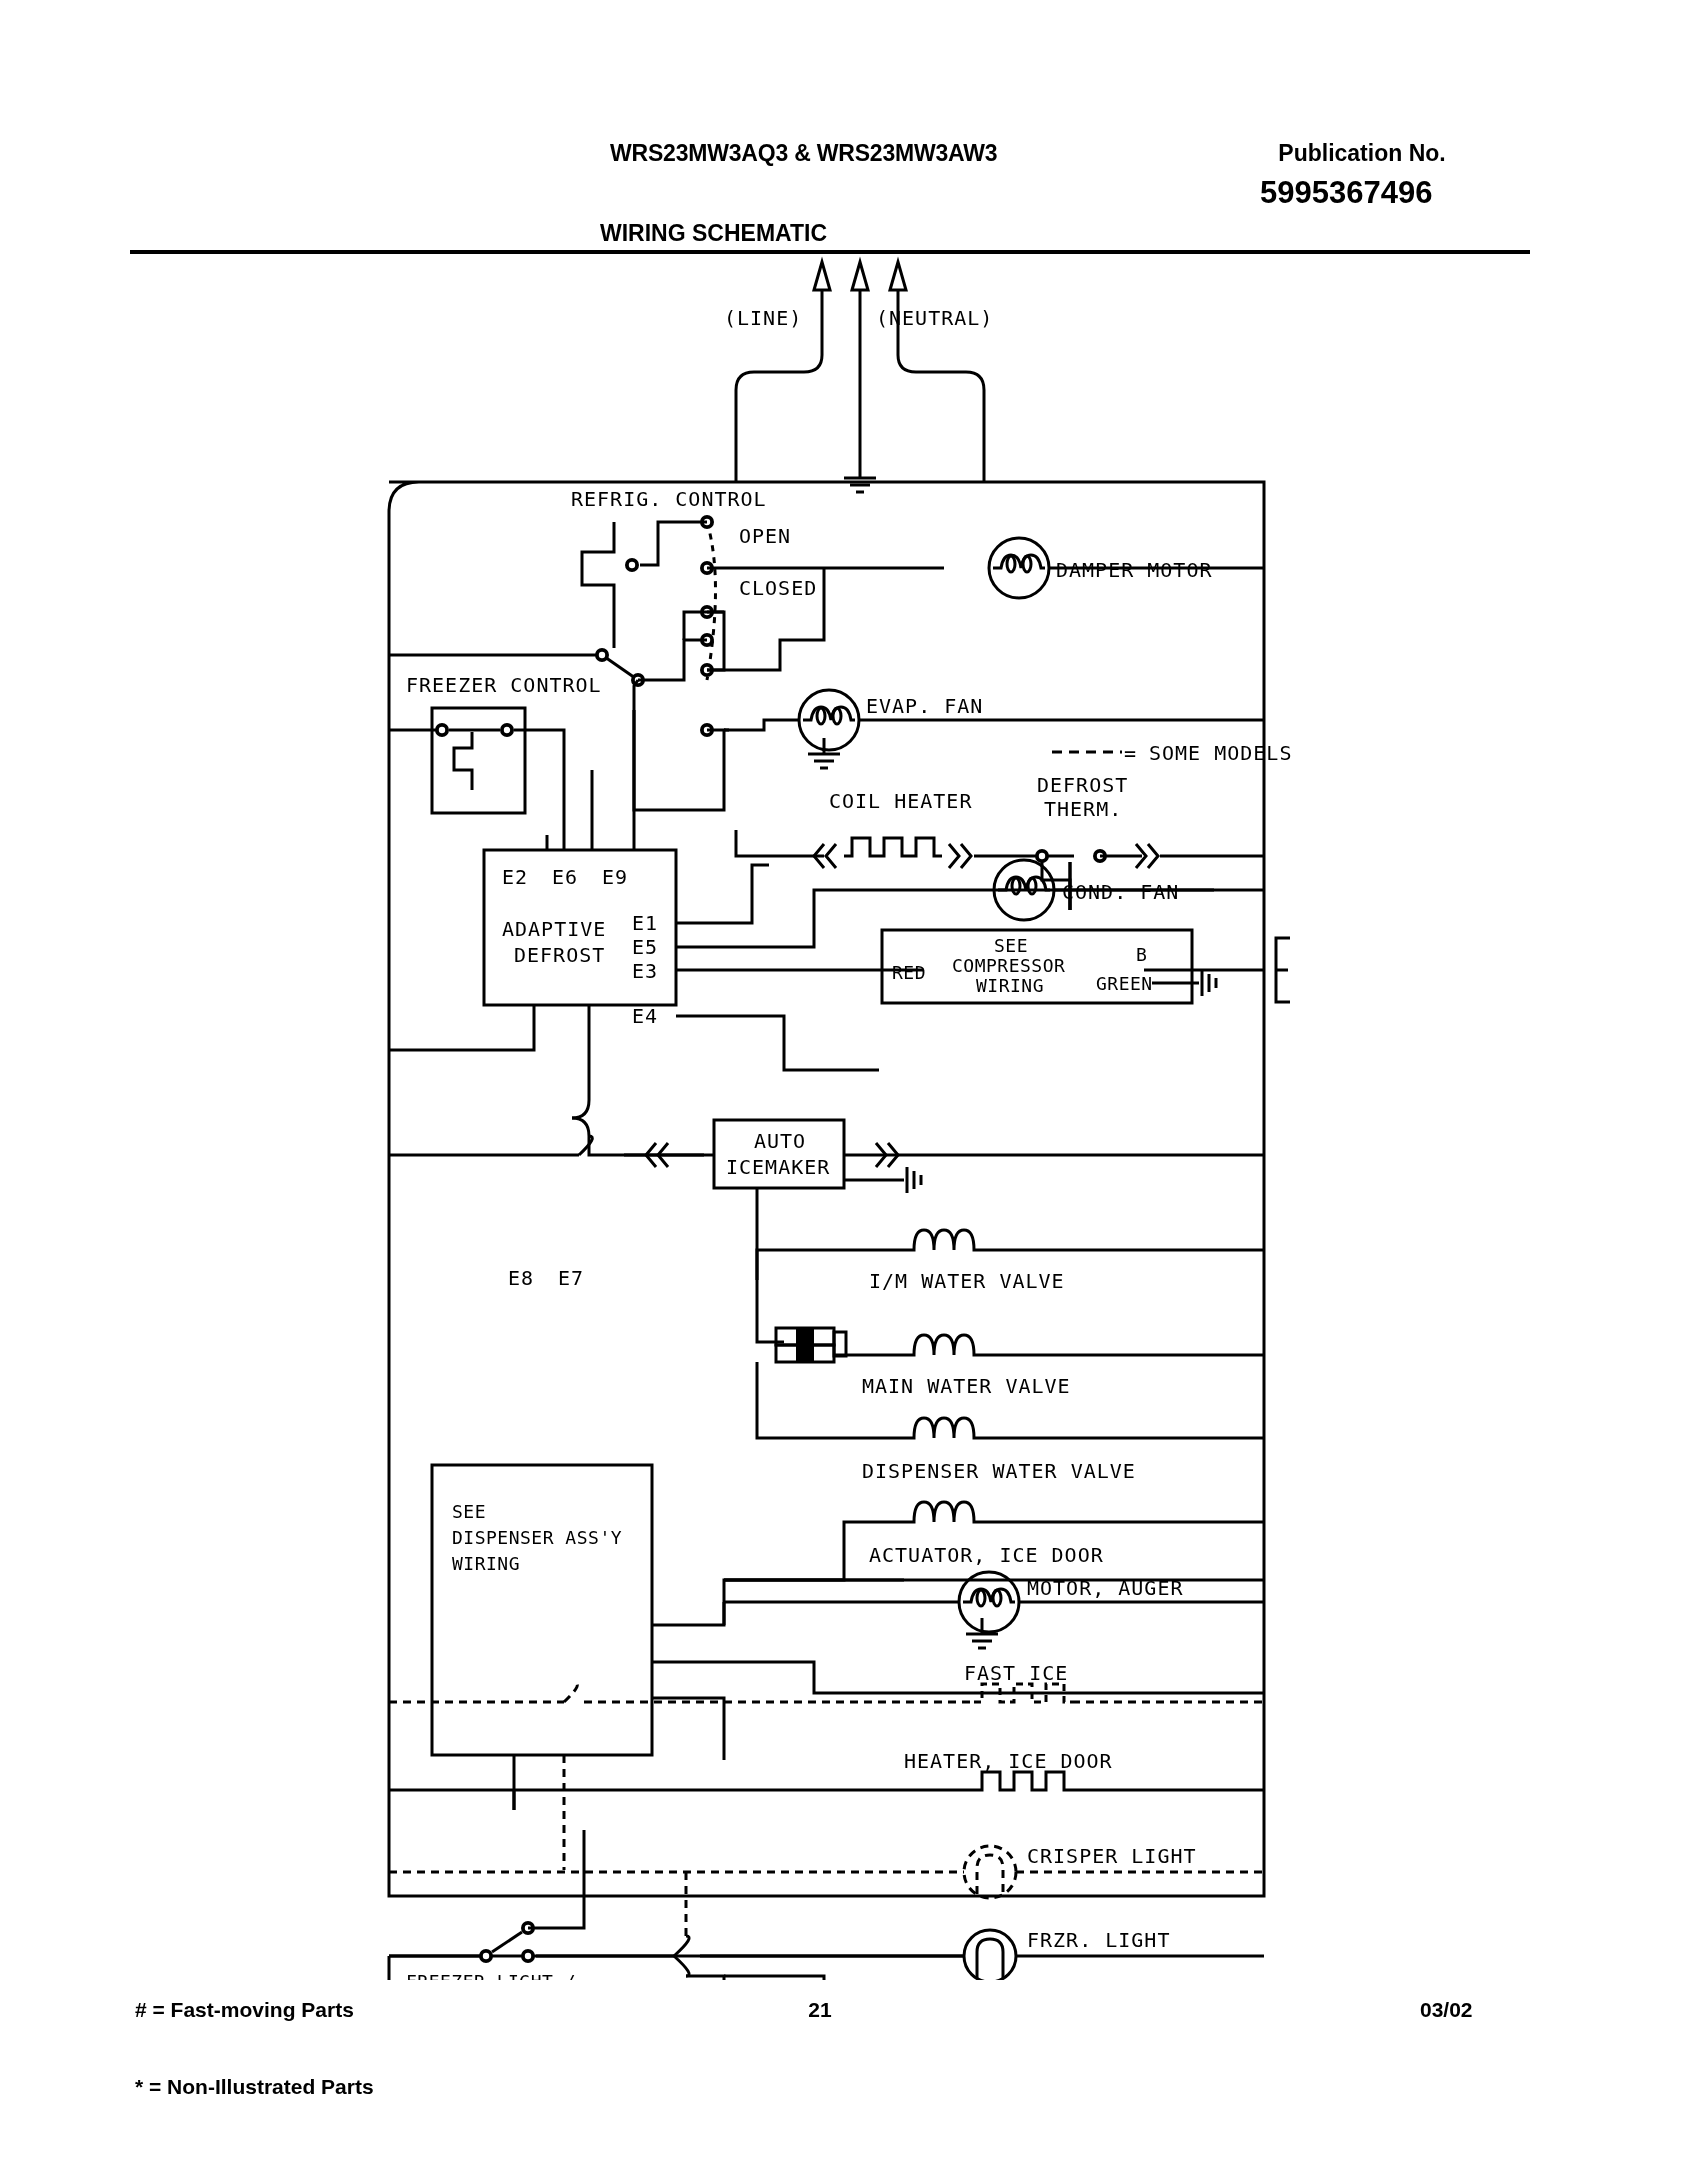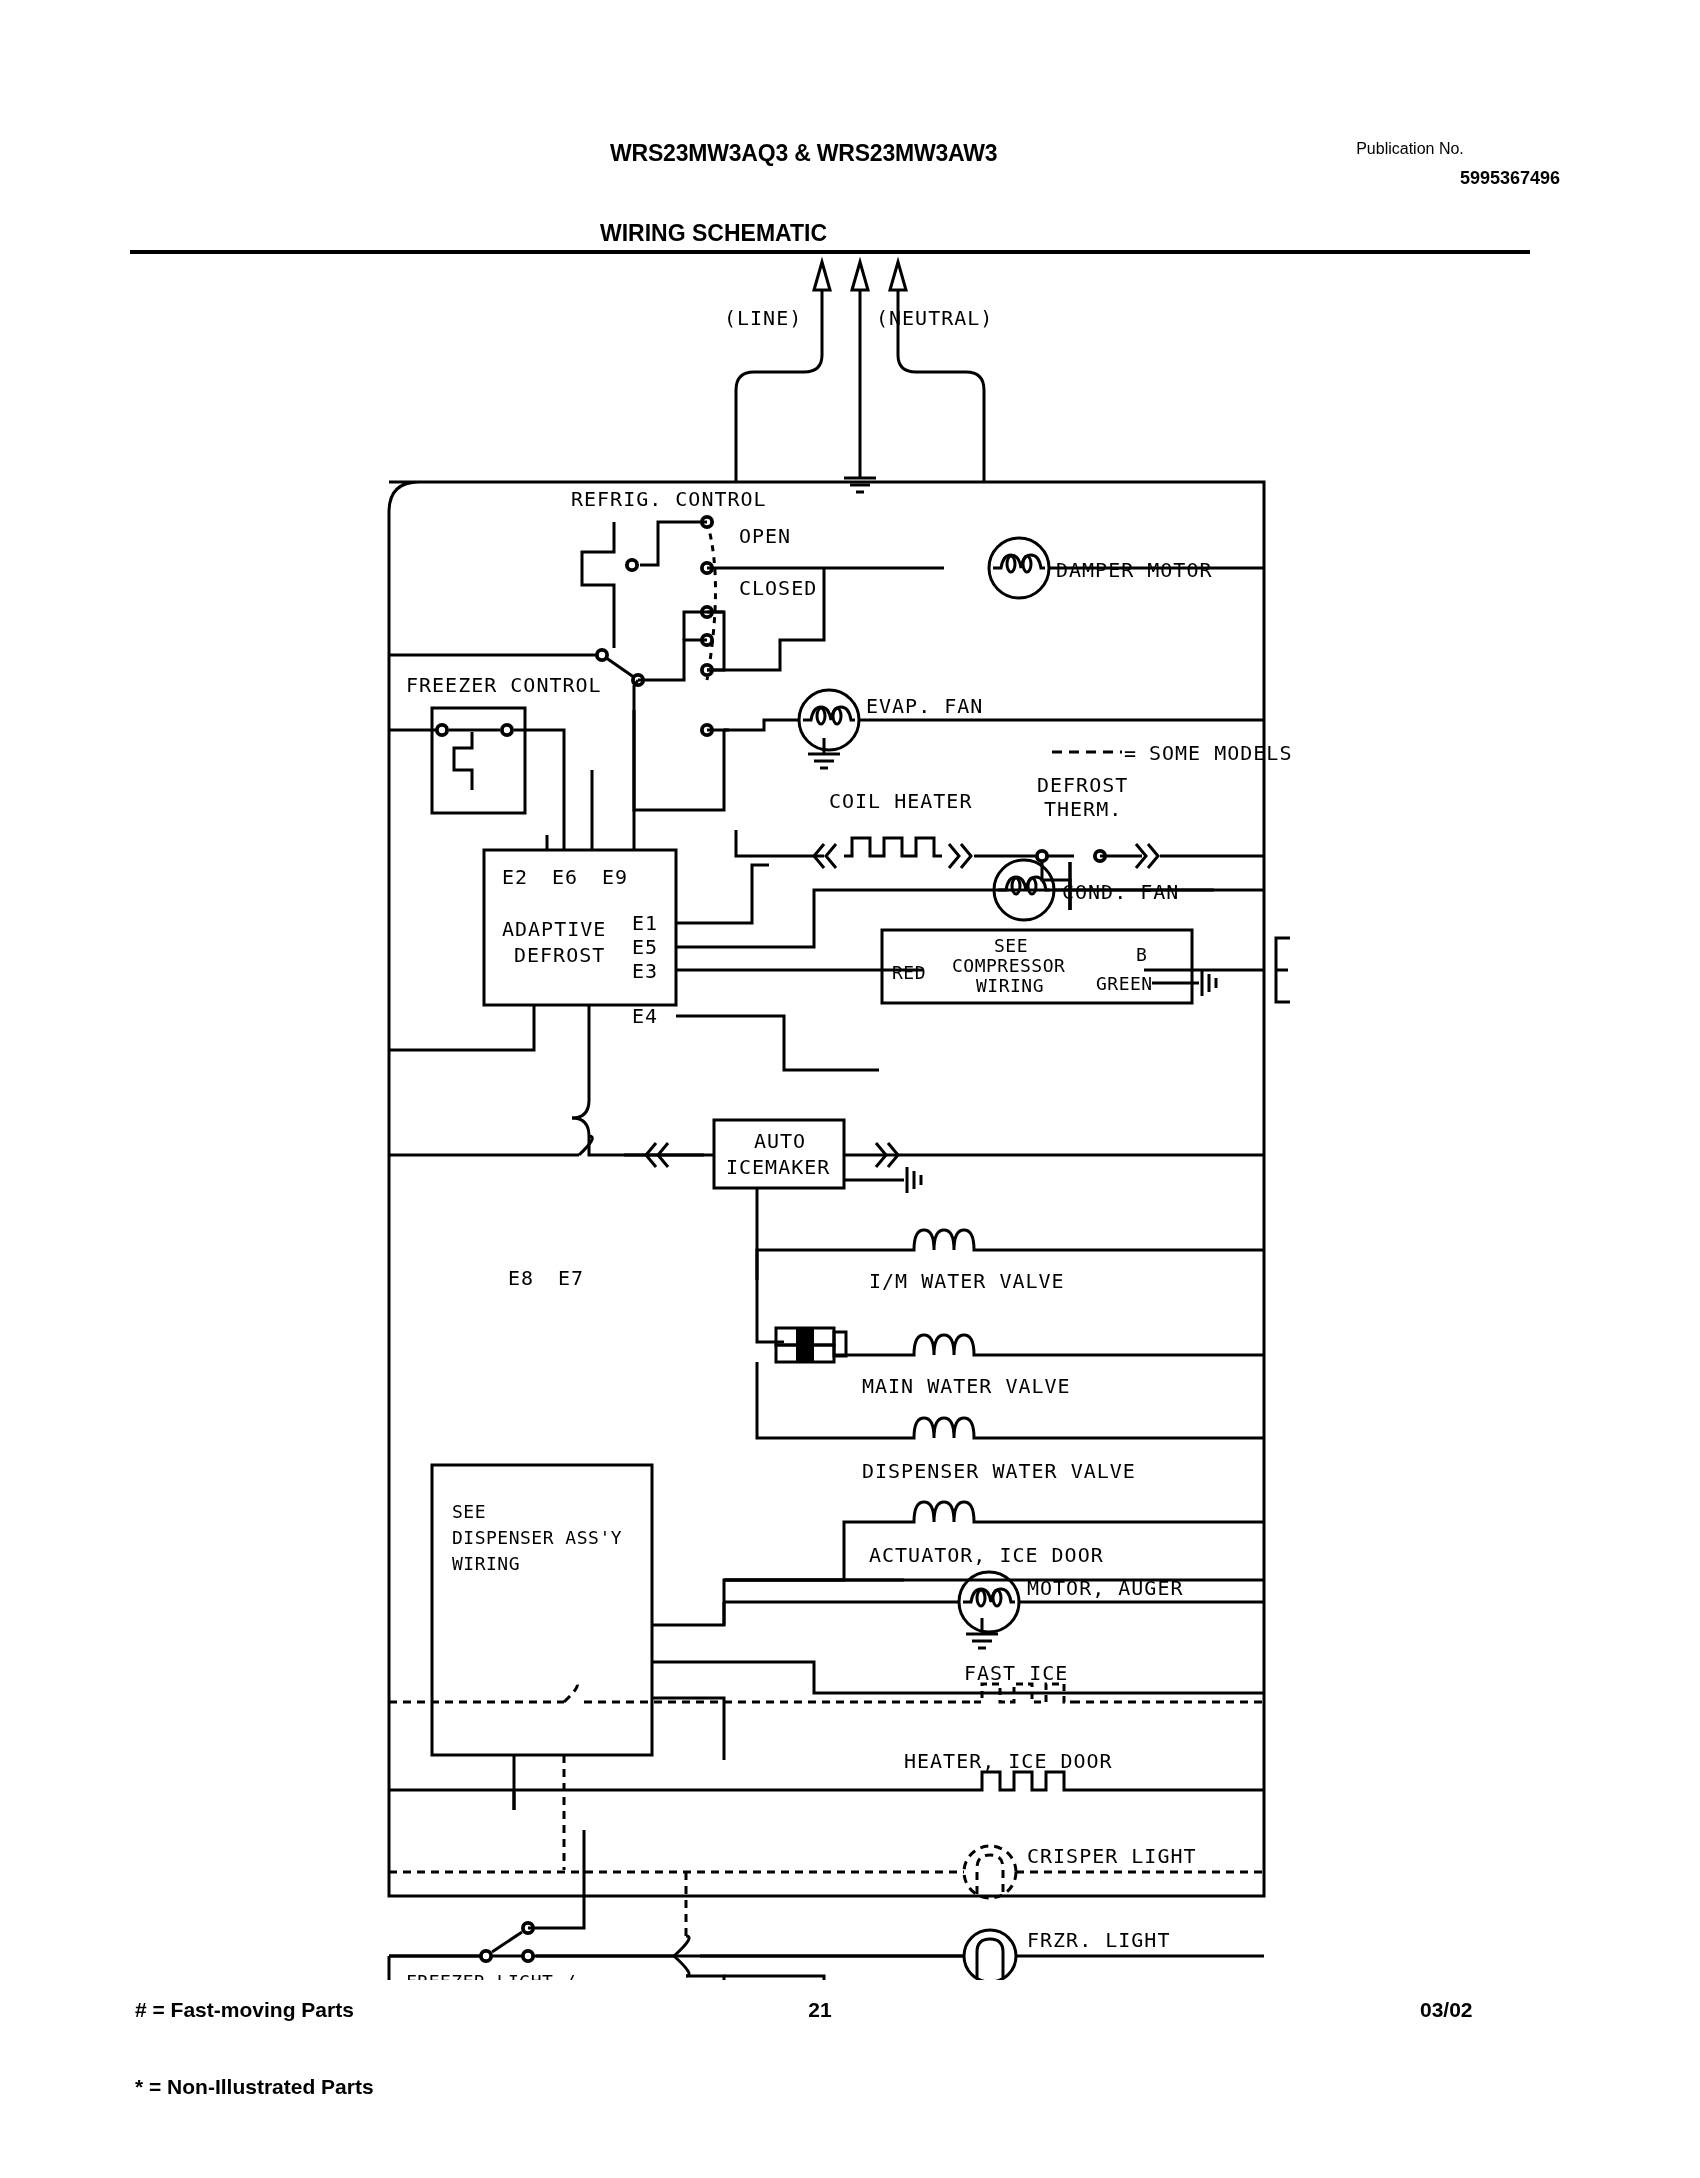--- a/index.html
+++ b/index.html
@@ -7,26 +7,26 @@
   body{width:1700px;height:2178px;position:relative;font-family:"Liberation Sans",sans-serif;color:#000;}
   .page{position:absolute;inset:0;width:1700px;height:2178px;}
 
   
   .hdr-model{
     position:absolute;left:610px;top:140px;width:520px;
     font-family:"Liberation Sans",sans-serif;font-weight:bold;font-size:23px;
     letter-spacing:-0.2px;white-space:nowrap;
   }
   .hdr-pub{
-    position:absolute;left:1260px;top:140px;width:300px;text-align:center;
-    font-family:"Liberation Sans",sans-serif;font-weight:normal;font-size:16px;
+    position:absolute;left:1212px;top:140px;width:300px;text-align:center;
+    font-family:"Liberation Sans",sans-serif;font-weight:bold;font-size:23px;
   }
   .hdr-pubno{
-    position:absolute;left:1260px;top:168px;width:300px;text-align:right;
-    font-family:"Liberation Sans",sans-serif;font-weight:bold;font-size:18px;
+    position:absolute;left:1260px;top:175px;width:300px;text-align:left;
+    font-family:"Liberation Sans",sans-serif;font-weight:bold;font-size:31px;
   }
   .hdr-title{
     position:absolute;left:600px;top:220px;width:400px;
     font-family:"Liberation Sans",sans-serif;font-weight:bold;font-size:23px;
   }
   .hdr-rule{
     position:absolute;left:130px;top:250px;width:1400px;height:4px;background:#000;
   }
 
   

